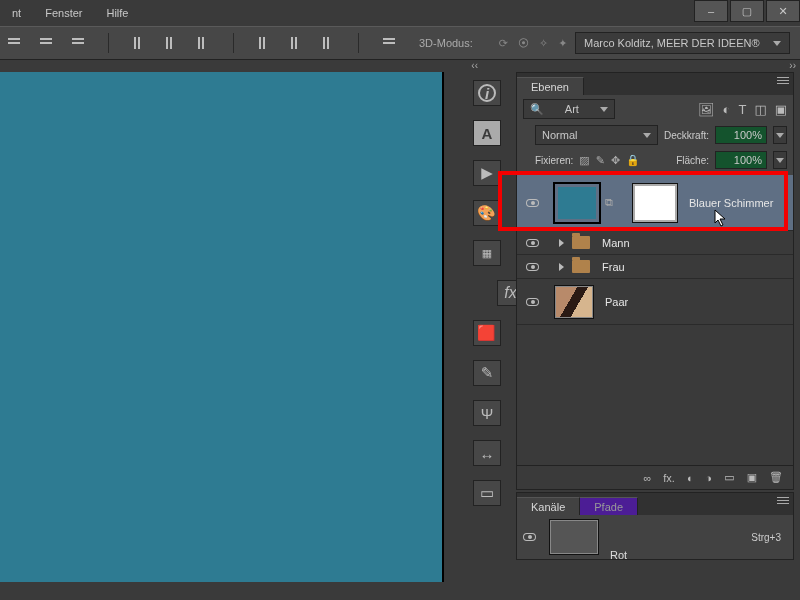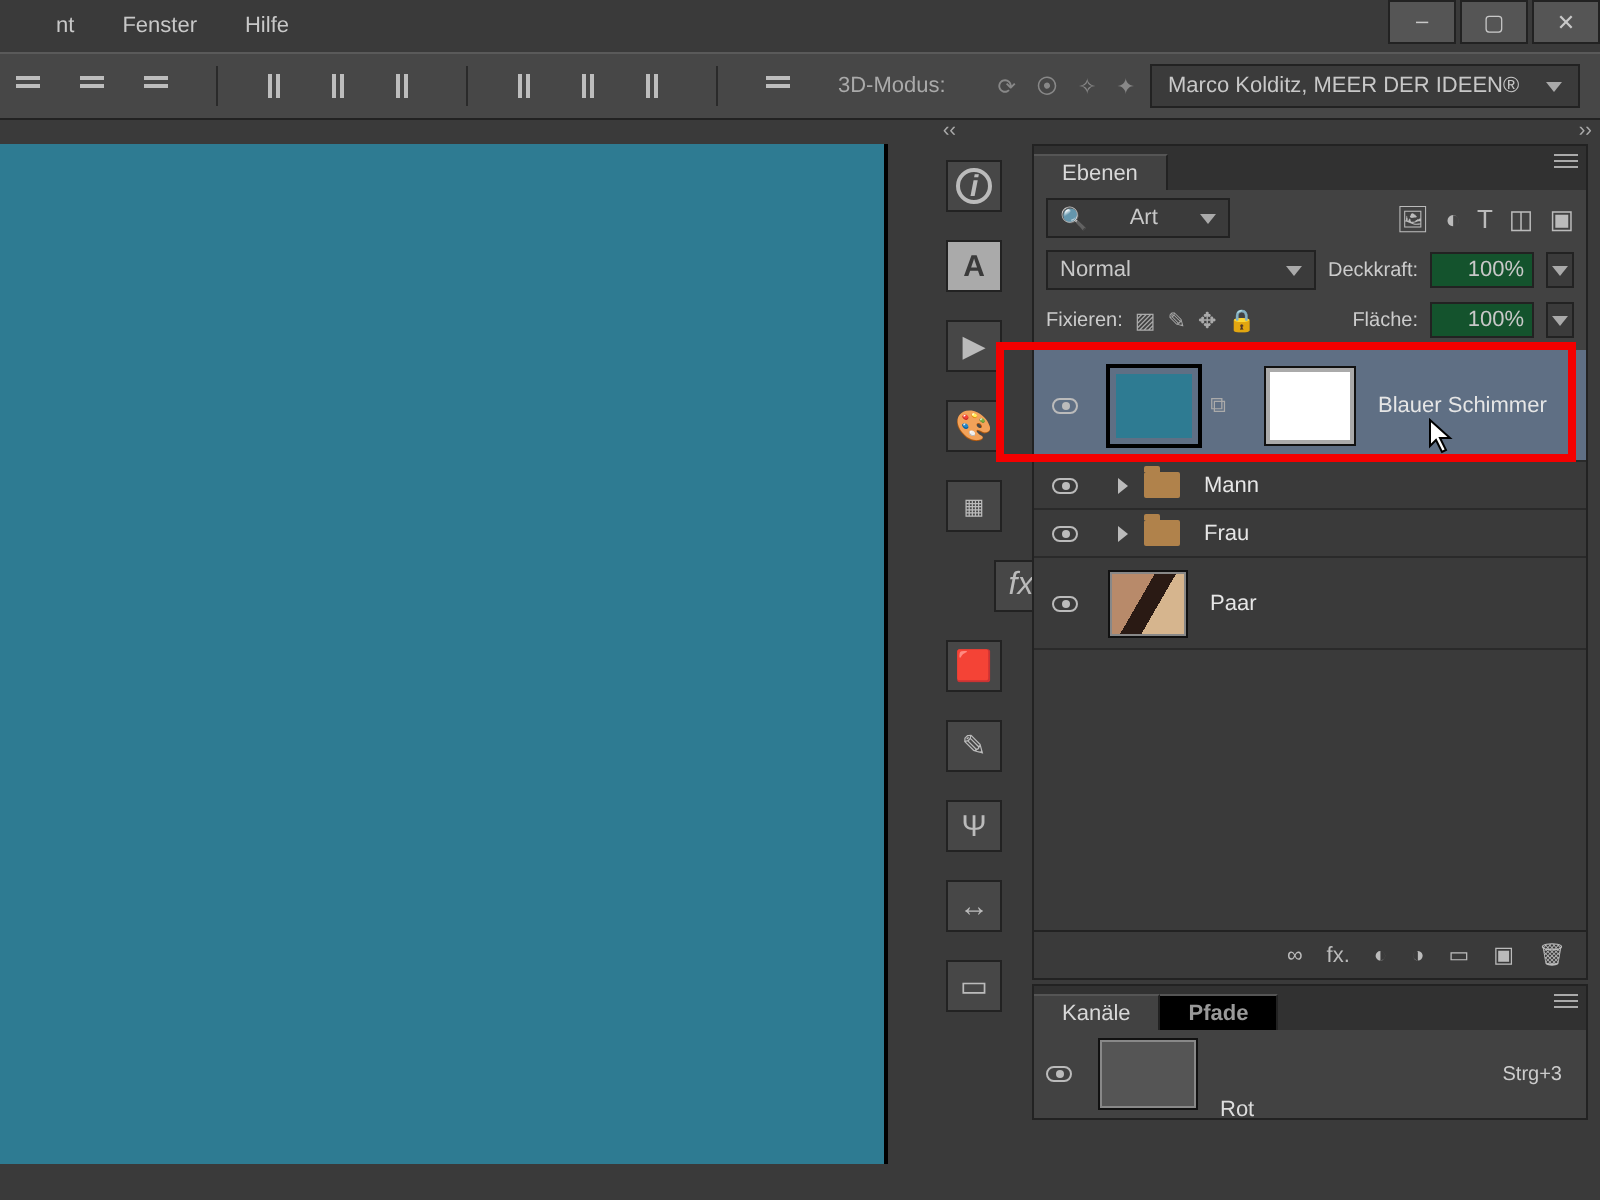--- a/index.html
+++ b/index.html
@@ -11,21 +11,21 @@
     color: #c8c8c8;
     overflow: hidden;
     position: relative;
   }
 
   
   .menubar {
     height: 26px;
     background: #3a3a3a;
     display: flex; align-items: center;
-    padding-left: 16px;
+    padding-left: 0;
   }
   .menubar span {
     padding: 4px 12px;
     cursor: default;
   }
 
   
   .winctrls {
     position: absolute;
     top: 0; right: 0;
@@ -131,21 +131,21 @@
     position: relative;
   }
   .panel-tab {
     padding: 3px 14px 2px 14px;
     background: #424242;
     border-top: 1px solid #555;
     border-right: 1px solid #222;
     font-size: 11px;
     color: #d8d8d8;
   }
-  .panel-tab.inactive { background: #000000; color: #999; font-weight: bold; }
+  .panel-tab.inactive { background: #4c1d95; color: #999; }
   .panel-menu { position: absolute; right: 4px; top: 4px; }
 
   
   .lay-controls {
     display: flex; align-items: center;
     padding: 4px 6px;
     gap: 4px;
   }
   .lay-select {
     flex: 0 0 92px;
@@ -155,20 +155,21 @@
     display: flex; align-items: center; justify-content: space-between;
     padding: 0 6px;
   }
   .lay-select .arrow { width:0;height:0;border-left:4px solid transparent;border-right:4px solid transparent;border-top:5px solid #aaa; }
   .lay-iconrow { margin-left: auto; display: flex; gap: 8px; color: #bbb; font-size: 13px; }
 
   .lay-row2 {
     display: flex; align-items: center;
     padding: 2px 6px 6px 6px;
     gap: 6px;
+    margin-left: 12px;
   }
   .lay-row2 .lbl { color: #ccc; font-size: 10px; }
   .lay-row2 .fld { flex: 1; }
   .pct-box {
     width: 52px; height: 18px;
     background: #14532d; border: 1px solid #222;
     display: flex; align-items: center; justify-content: flex-end;
     padding: 0 4px;
   }
   .arrowbtn {

